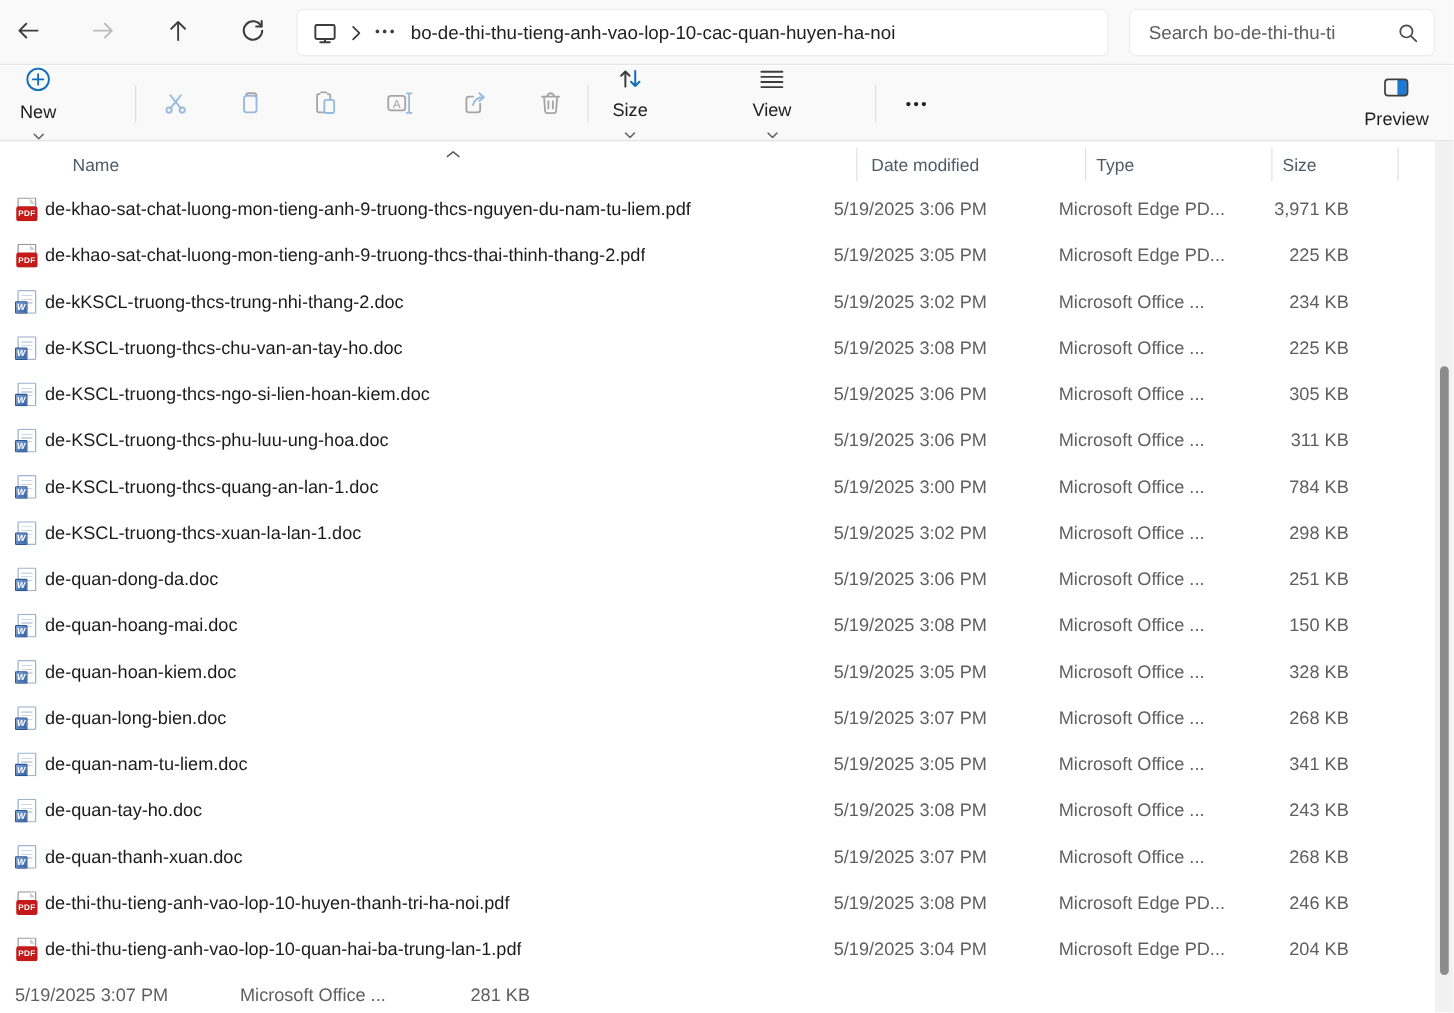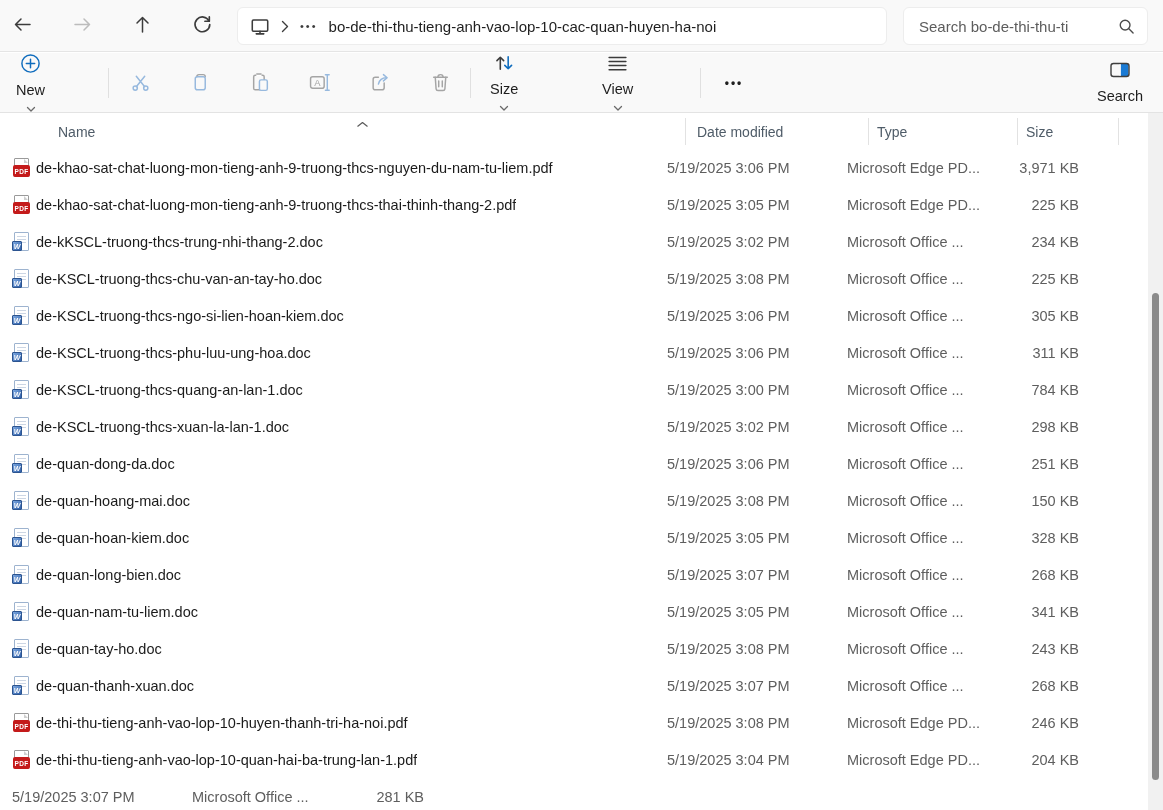--- a/index.html
+++ b/index.html
@@ -249,21 +249,21 @@
     </button>
 
     <button class="tb-item preview-btn">
       <span style="display:flex">
         <svg width="22" height="18" viewBox="0 0 22 18">
             <rect x="11" y="2.6" width="8.5" height="12.8" rx="2" fill="#1a7ad4"></rect>
             <rect x="2" y="2.5" width="18" height="13" rx="2.5" fill="none" stroke="#3f3f3f" stroke-width="1.4"></rect>
             <path d="M11.2 3.2 v11.6" stroke="#f9f9f9" stroke-width="1.4"></path>
           </svg>
       </span>
-      <span class="tb-label">Search</span>
+      <span class="tb-label">Preview</span>
     </button>
   </div>
 
   <div class="header-row">
     <span class="sort-caret">
       <svg width="13" height="7" viewBox="0 0 13 7">
           <polyline points="1.5,5.5 6.5,1.5 11.5,5.5" fill="none" stroke="#5a5a5a" stroke-width="1.2" stroke-linejoin="round"></polyline>
         </svg>
     </span>
     <span class="hdr-label" style="left:28px">Name</span>

